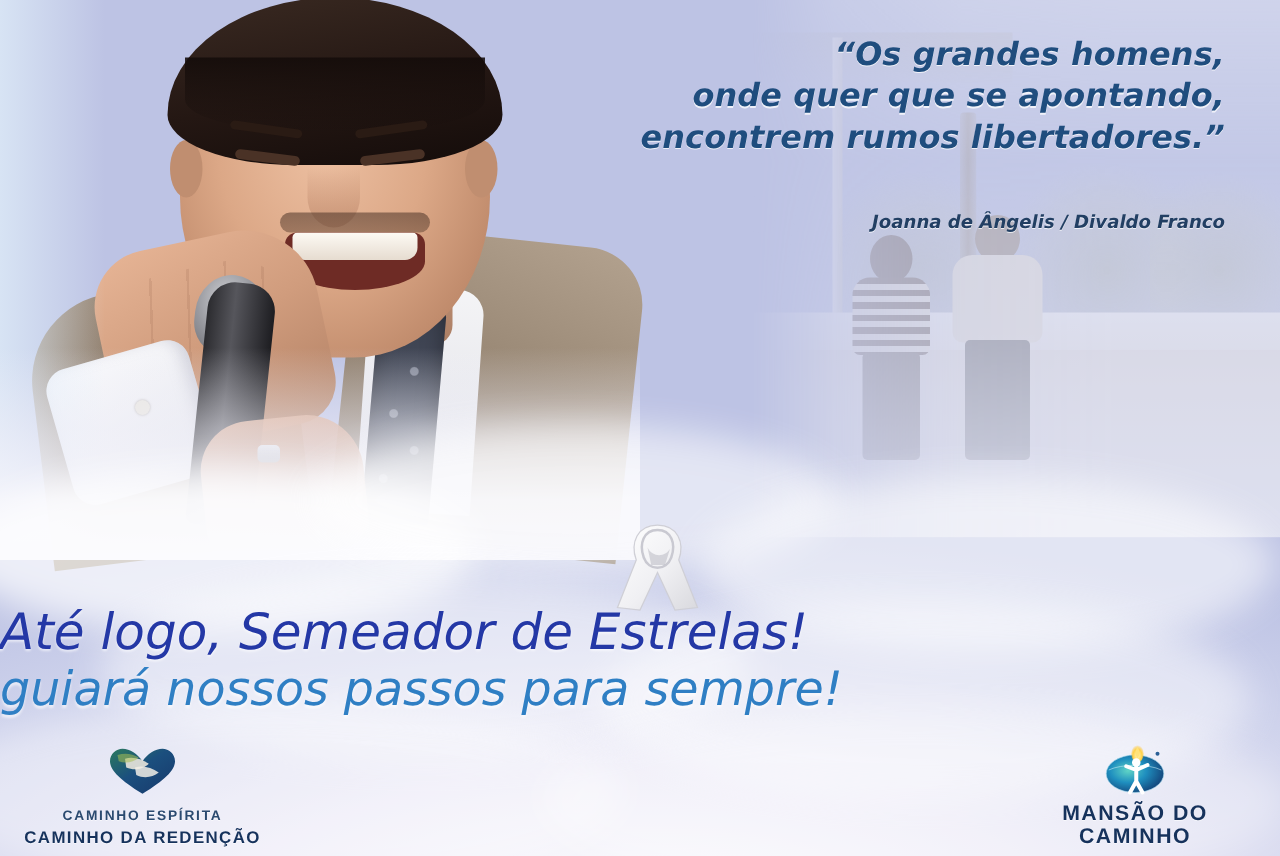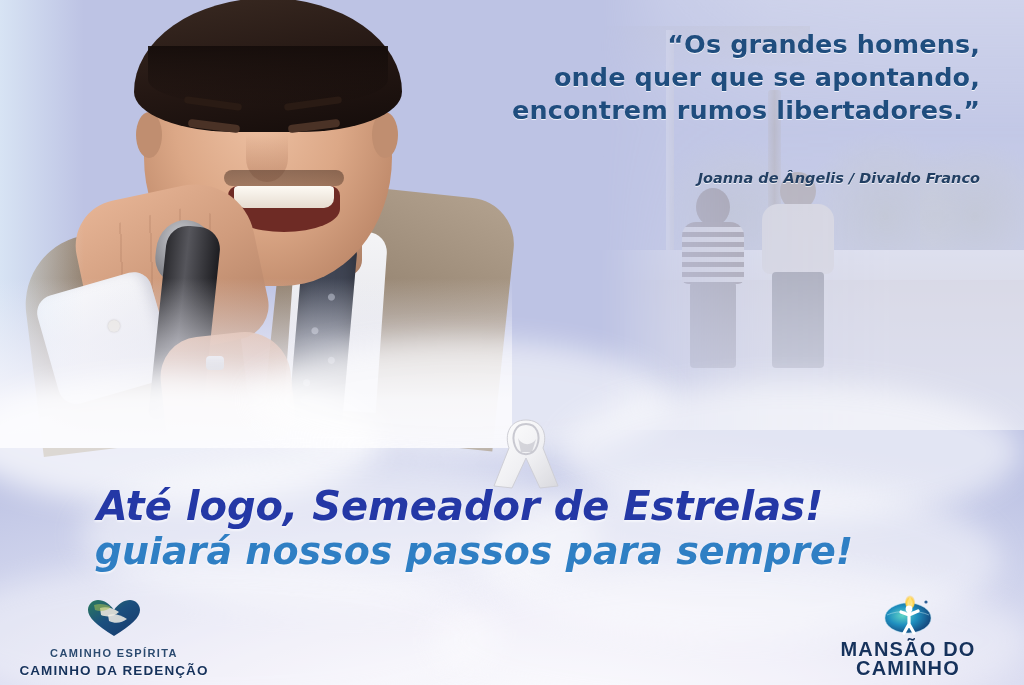--- a/index.html
+++ b/index.html
@@ -223,64 +223,64 @@
   .c4{left:80px;top:130px;width:520px;height:150px;opacity:.62;}
   .c5{left:480px;top:150px;width:520px;height:160px;opacity:.6;}
   .c6{left:-60px;top:230px;width:560px;height:150px;opacity:.5;}
   .c7{left:430px;top:236px;width:600px;height:150px;opacity:.45;}
 
   
   .quote{
     position:absolute;right:44px;top:28px;width:560px;
     text-align:right;
     font-family:"DejaVu Sans","Liberation Sans",sans-serif;
-    font-weight:bold;
+    font-style:italic;font-weight:bold;
     font-size:25.5px;line-height:33px;letter-spacing:.1px;
     color:#1f4d7e;
     text-shadow:0 1px 0 rgba(255,255,255,.75);
   }
   .quote .ln{display:block;white-space:nowrap;}
   .attrib{
     position:absolute;right:44px;top:170px;width:560px;text-align:right;
     font-family:"DejaVu Sans","Liberation Sans",sans-serif;
     font-style:italic;font-weight:bold;font-size:14.5px;
     color:#223f63;text-shadow:0 1px 0 rgba(255,255,255,.7);
   }
 
   
   .ribbon{position:absolute;left:488px;top:408px;width:76px;height:84px;}
 
   
   .headline{
-    position:absolute;left:0;top:484px;width:920px;text-align:center;
+    position:absolute;left:0;top:484px;width:920px;text-align:left;
     font-family:"DejaVu Sans","Liberation Sans",sans-serif;
-    font-style:italic;font-weight:bold;
+    font-style:italic;font-weight:normal;
   }
   .headline .h{display:block;white-space:nowrap;}
   .h1{font-size:40px;line-height:45px;color:#2438a6;
       text-shadow:0 2px 2px rgba(255,255,255,.6);}
   .h2{font-size:38px;line-height:44px;color:#2b4bb5;
       text-shadow:0 2px 2px rgba(255,255,255,.6);}
   .h3{font-size:38px;line-height:44px;color:#2f7fc4;
-      text-shadow:0 2px 2px rgba(255,255,255,.6);padding-left:28px;}
+      text-shadow:0 2px 2px rgba(255,255,255,.6);}
 
   
   .logo{position:absolute;bottom:6px;text-align:center;}
   .logo-left{left:14px;width:200px;}
   .logo-right{right:10px;width:212px;}
   .logo .mark{display:block;margin:0 auto 2px;}
   .logo .l1{
     font-size:11px;font-weight:bold;letter-spacing:1.4px;color:#2b4a70;
     line-height:13px;text-shadow:0 1px 0 rgba(255,255,255,.6);
   }
   .logo .l2{
     font-size:13.5px;font-weight:bold;letter-spacing:1.1px;color:#16325c;
     line-height:16px;text-shadow:0 1px 0 rgba(255,255,255,.6);
   }
-  .logo-right .l2{font-size:20px;letter-spacing:1.2px;text-align:right;}
+  .logo-right .l2{font-size:17px;letter-spacing:1.2px;text-align:right;}
 </style>
 </head>
 <body>
 
 <div id="poster">
 
   <div class="scene">
     <div class="canopy"></div>
     <div class="post"></div>
     <div class="foliage f1"></div>

